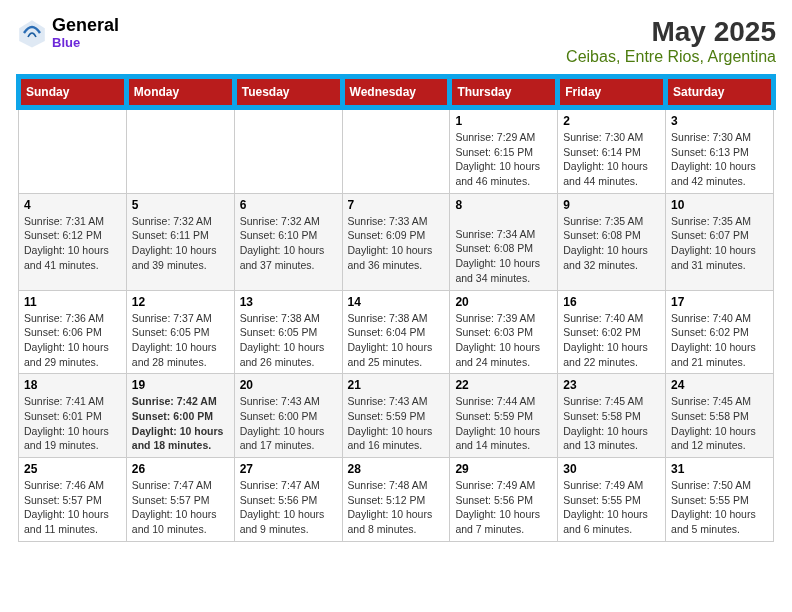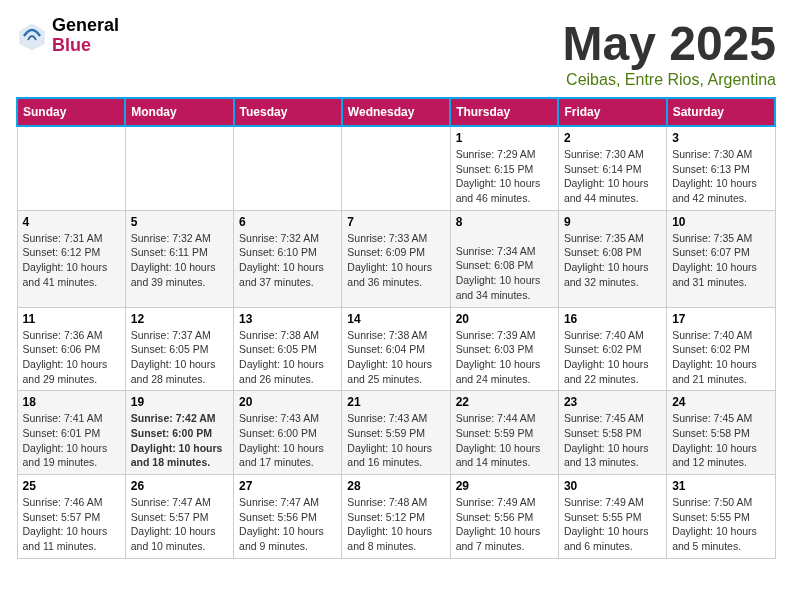--- a/index.html
+++ b/index.html
@@ -25,52 +25,52 @@
       display: flex;
       flex-direction: column;
       line-height: 1.1;
     }
     .logo-general {
       font-size: 18px;
       font-weight: bold;
       color: #000000;
     }
     .logo-blue {
-      font-size: 18px;
+      font-size: 13px;
       font-weight: bold;
-      color: #be185d;
+      color: #6d28d9;
     }
     .logo-icon {
       width: 32px;
       height: 32px;
     }
     .title-block {
       text-align: right;
     }
     .cal-title {
-      font-size: 48px;
+      font-size: 28px;
       font-weight: bold;
       color: #333;
     }
     .cal-subtitle {
       font-size: 16px;
       color: #4d7c0f;
     }
     table {
       width: 100%;
       border-collapse: collapse;
       font-size: 11px;
     }
     thead tr th {
-      background-color: #be185d;
+      background-color: #b91c1c;
       color: #fff;
       text-align: left;
       padding: 6px 5px;
       font-size: 12px;
-      border: 2px solid #0ea5e9;
+      border: 5px solid #0ea5e9;
     }
     tbody tr td {
       border: 1px solid #ccc;
       vertical-align: top;
       padding: 4px 5px;
       width: calc(100% / 7);
       min-height: 80px;
       background: #fff;
     }
     tbody tr:nth-child(even) td {

